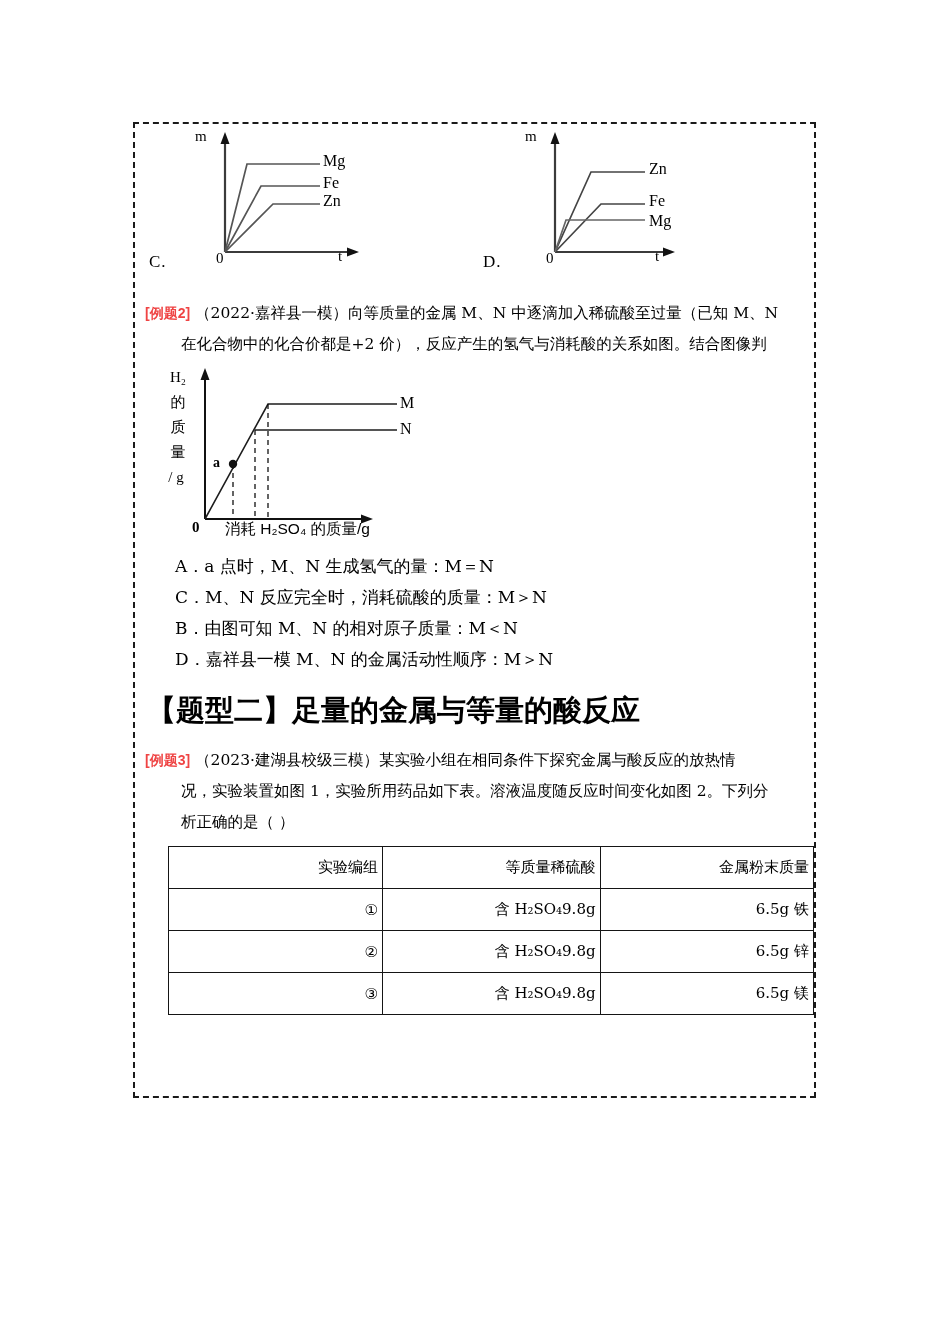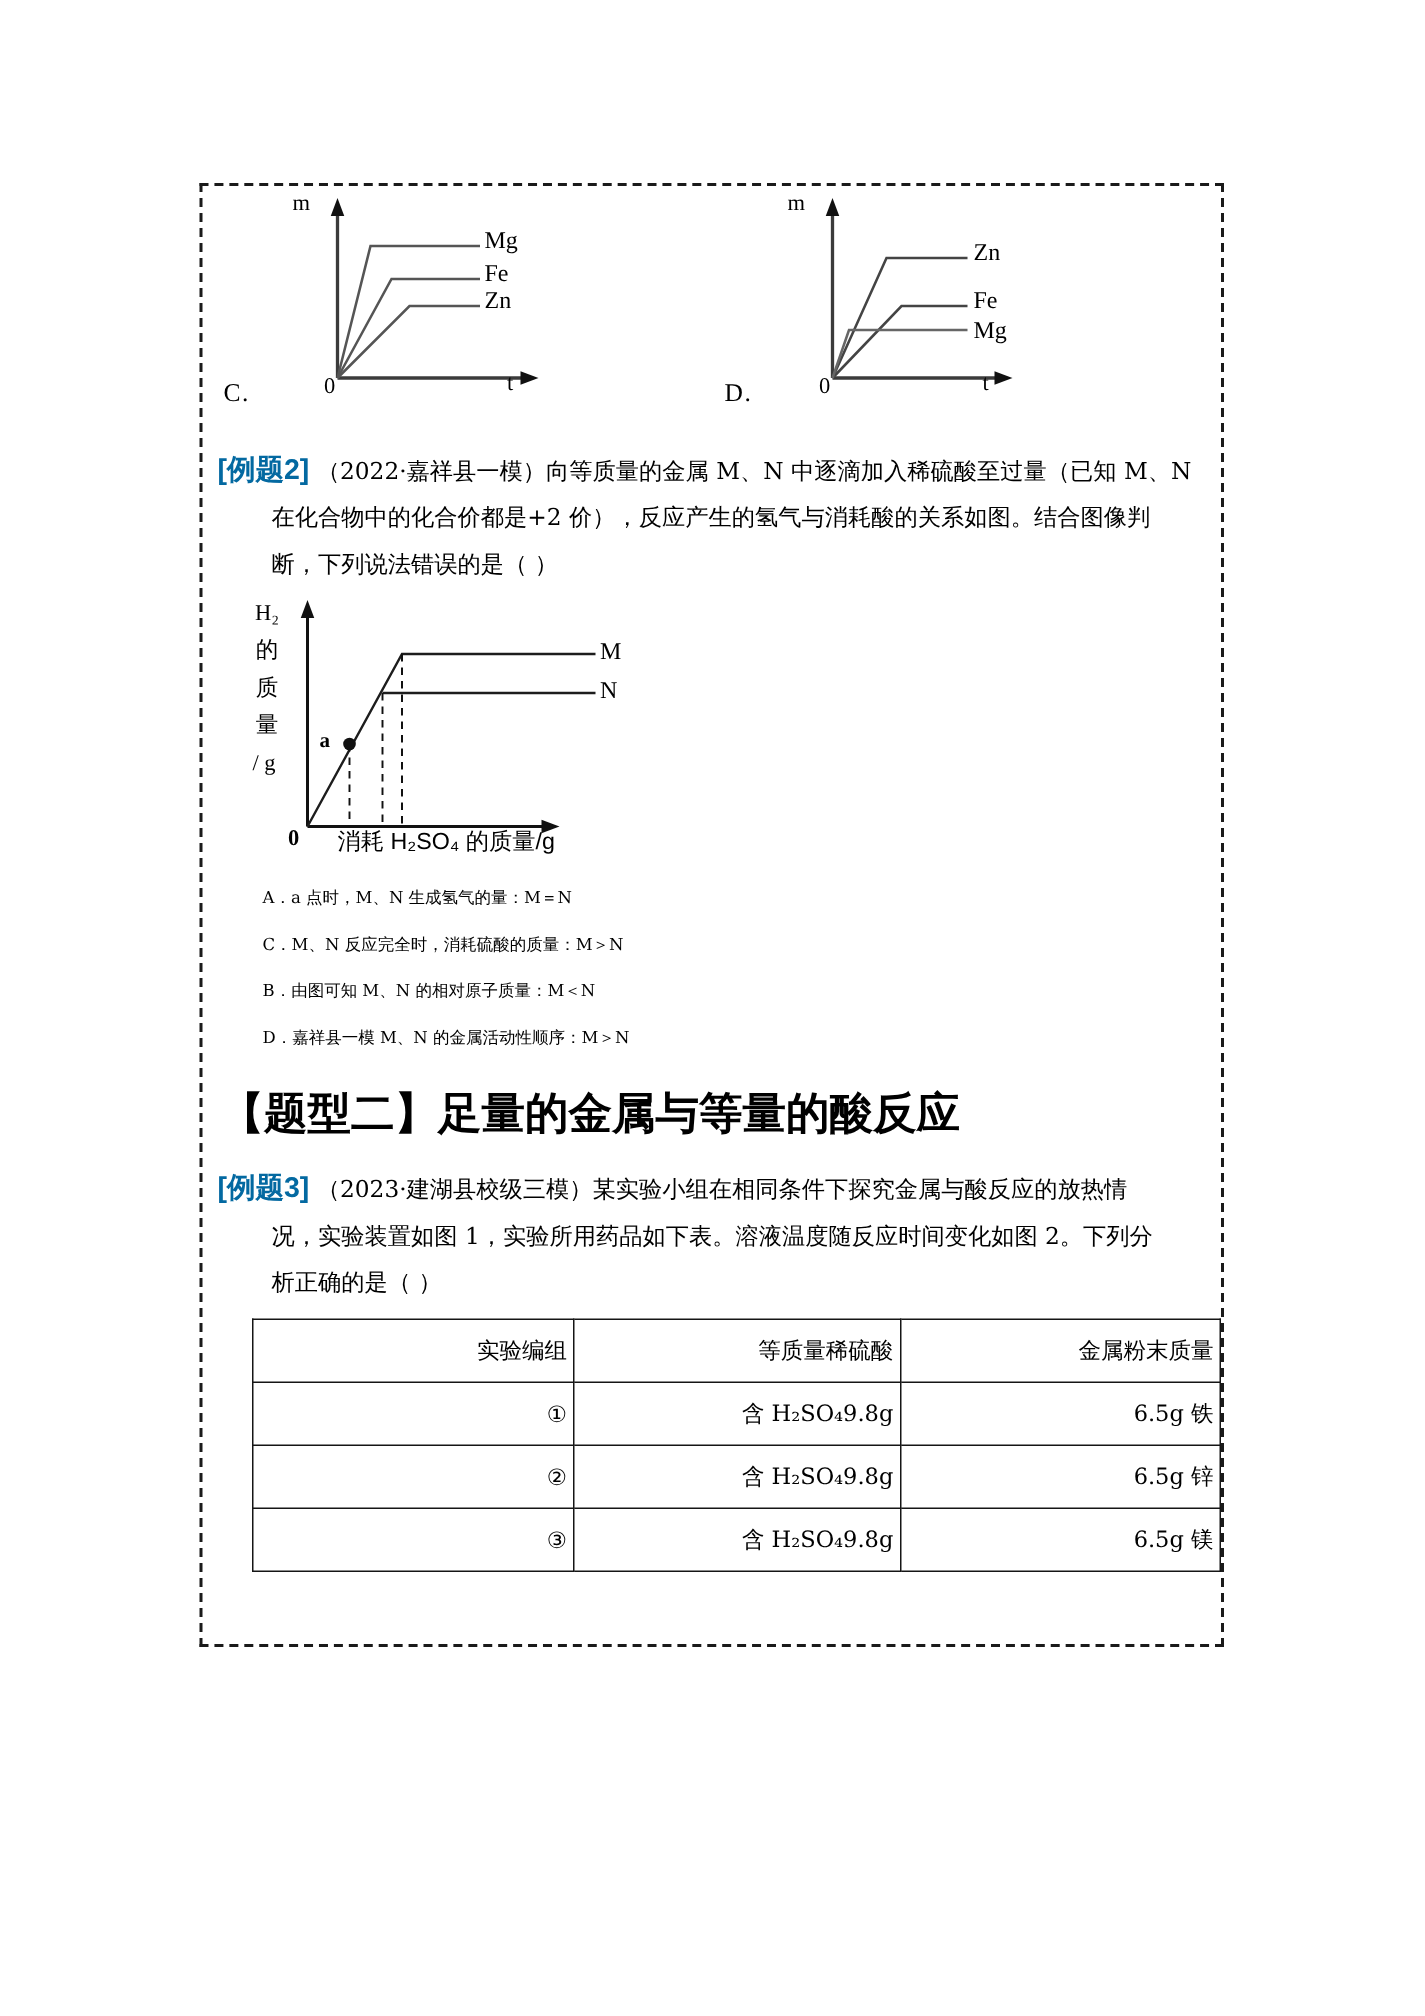--- a/index.html
+++ b/index.html
@@ -48,45 +48,45 @@
 
   .svg-chart { display: block; }
 
   
   .qblock {
     position: relative;
     margin: 0;
     padding: 0;
   }
   .qlabel {
-    color: #0369a1;
+    color: #ef4444;
     font-family: "Liberation Sans", sans-serif;
     font-weight: bold;
-    font-size: 19px;
+    font-size: 14px;
     white-space: nowrap;
   }
   .qtext {
     font-family: "DejaVu Serif", "Liberation Serif", serif;
     font-size: 15.5px;
     line-height: 31px;
     text-align: justify;
   }
   .qtext .line {
     display: block;
     white-space: nowrap;
   }
   .indent {
     display: inline-block;
     width: 36px;
   }
 
   
   .options {
     font-family: "DejaVu Serif", "Liberation Serif", serif;
-    font-size: 11px;
+    font-size: 17px;
     line-height: 31px;
   }
   .options .opt {
     display: block;
     white-space: nowrap;
   }
 
   
   .section-heading {
     font-family: "DejaVu Sans", "Liberation Sans", sans-serif;
@@ -184,23 +184,20 @@
 
   <div class="qblock" style="padding: 14px 16px 0 10px;">
     <div class="qtext">
       <span class="line">
         <span class="qlabel">[例题2]</span>
         <span>（2022·嘉祥县一模）向等质量的金属 M、N 中逐滴加入稀硫酸至过量（已知 M、N</span>
       </span>
       <span class="line">
         <span class="indent"></span><span>在化合物中的化合价都是+2 价），反应产生的氢气与消耗酸的关系如图。结合图像判</span>
       </span>
-      <span class="line">
-        <span class="indent"></span><span>断，下列说法错误的是（      ）</span>
-      </span>
     </div>
   </div>
 
   <div style="position:relative; height:185px; margin-top:4px;">
 
     <div class="vlabel" style="left:32px; top:3px;">H₂</div>
     <div class="vlabel" style="left:32px; top:28px;">的</div>
     <div class="vlabel" style="left:32px; top:53px;">质</div>
     <div class="vlabel" style="left:32px; top:78px;">量</div>
     <div class="vlabel" style="left:30px; top:103px;">/ g</div>

